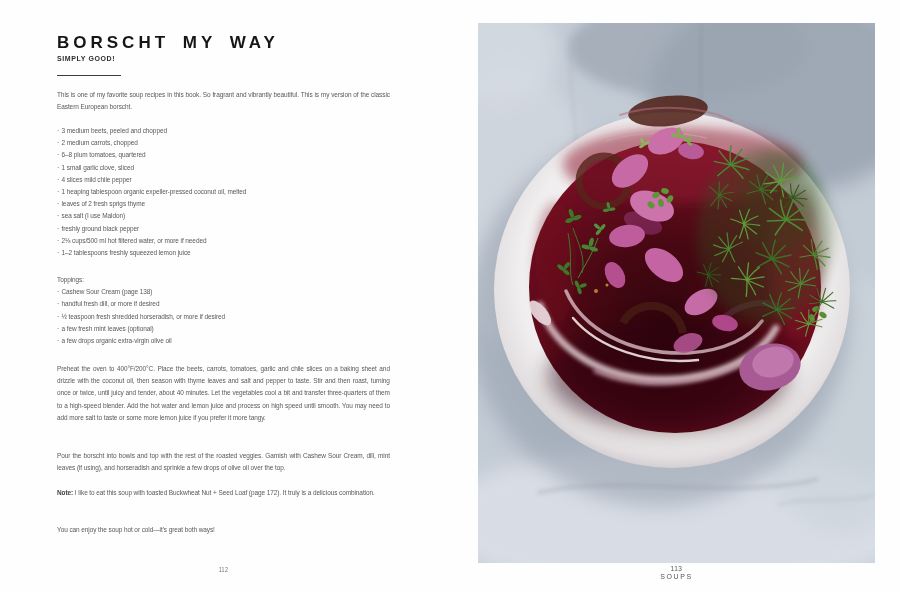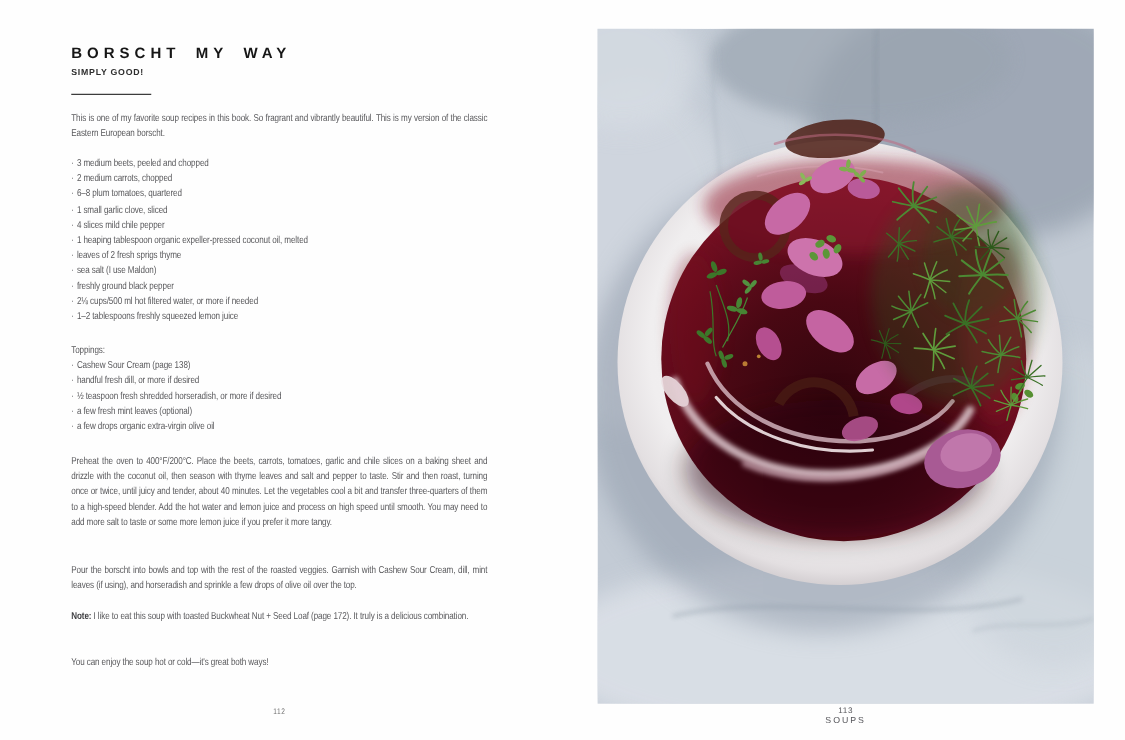--- a/index.html
+++ b/index.html
@@ -2,21 +2,21 @@
 <html><head>
 <meta charset="utf-8">
 <style>
   * { margin:0; padding:0; box-sizing:border-box; }
   html,body { width:900px; height:592px; overflow:hidden; }
   body { position:relative; background:#fefefe; font-family:"Liberation Sans","DejaVu Sans",sans-serif; }
 
   .spread { position:absolute; inset:0; background:#fefefe; }
 
   
-  .title { position:absolute; left:57px; top:34px; font-size:12px; line-height:17px;
+  .title { position:absolute; left:57px; top:34px; font-size:17px; line-height:17px;
            font-weight:700; letter-spacing:4px; word-spacing:5px; color:#161616; white-space:nowrap; }
   .subtitle { position:absolute; left:57px; top:55px; font-size:7px; font-weight:700;
               letter-spacing:.6px; color:#2d2d2d; }
   .rule { position:absolute; left:57px; top:75px; width:64px; border-top:1.2px solid #3c3c3c; }
 
   .body-col { position:absolute; left:57px; top:0; width:412px; height:592px;
               transform:scaleX(.808); transform-origin:0 0;
               font-size:8px; line-height:12.2px; letter-spacing:-0.1px; color:#58585b; }
   .body-col > * { position:absolute; left:0; width:100%; }
   .just { text-align:justify; }

